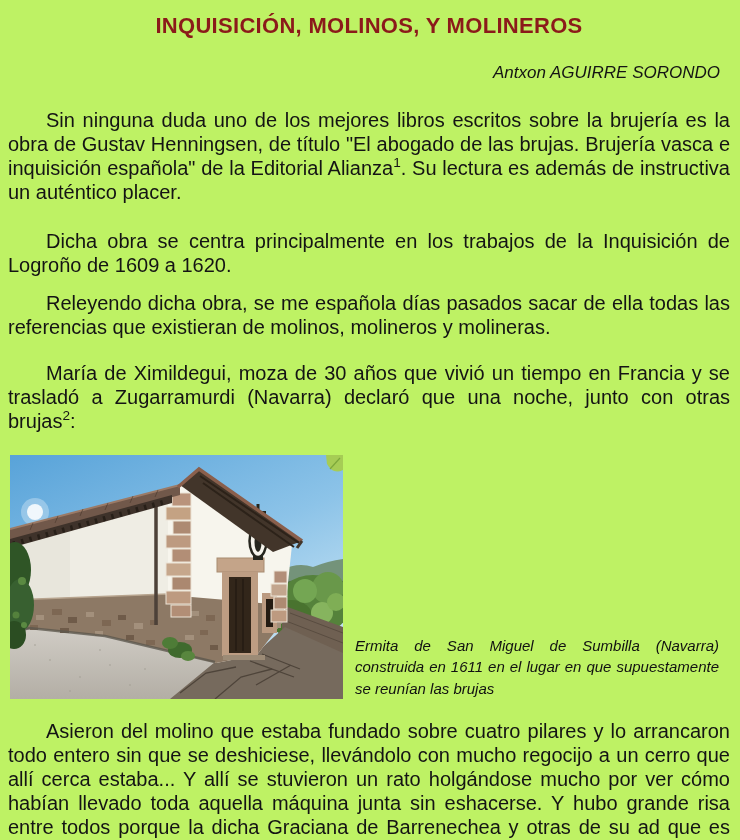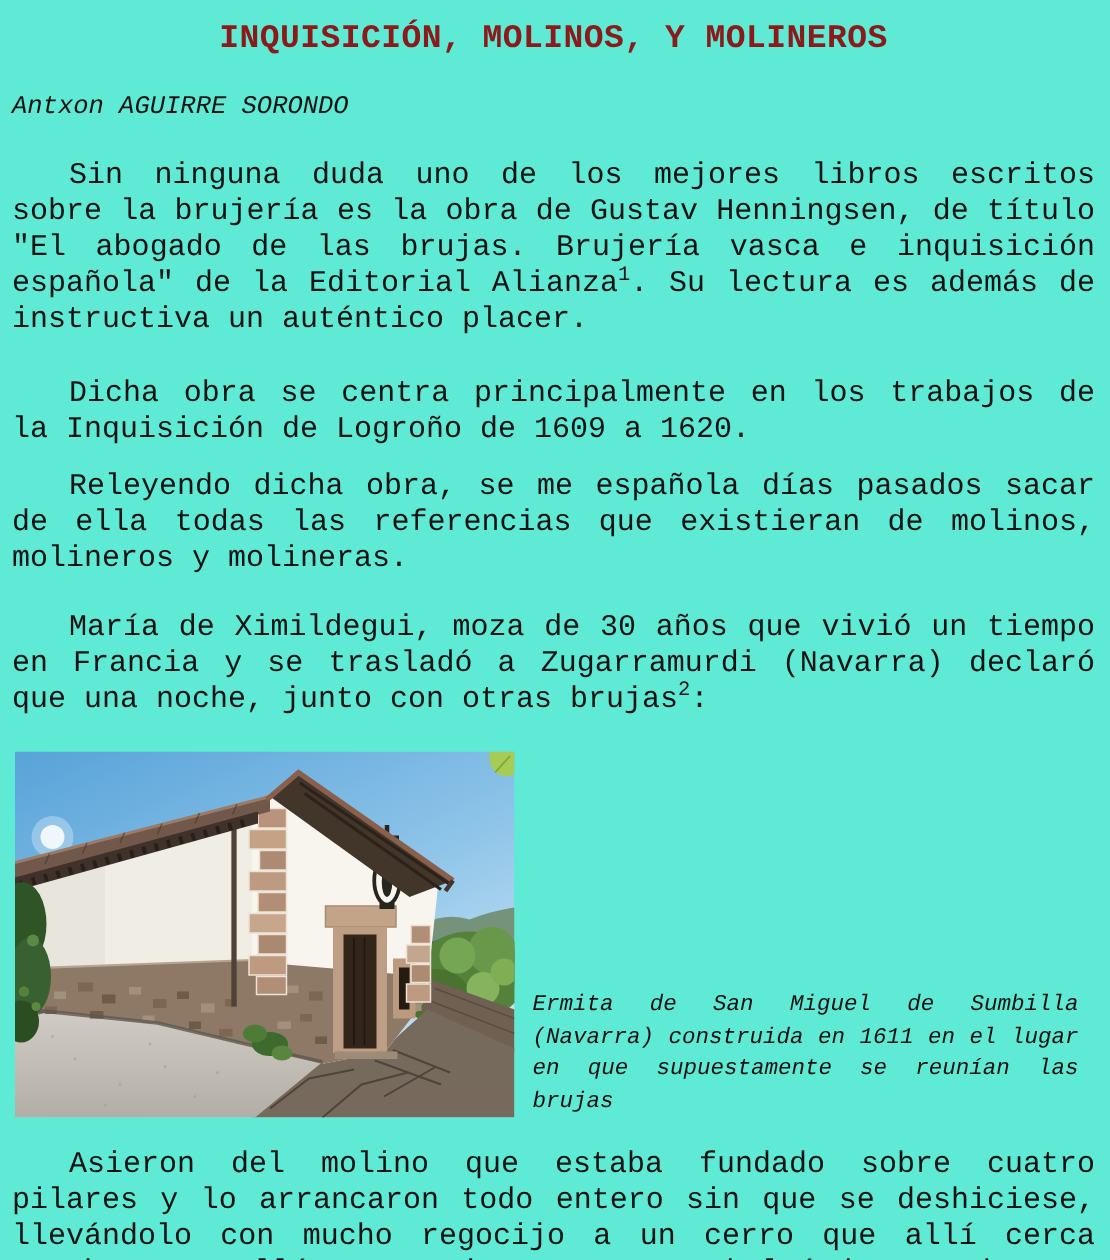--- a/index.html
+++ b/index.html
@@ -2,37 +2,37 @@
 <html><head>
 <meta charset="utf-8">
 <style>
   html,body{margin:0;padding:0;background:#ffffff;}
   .page{
     position:relative;
     width:740px;height:840px;
     box-sizing:border-box;
     padding:13px 10px 0 8px;
     overflow:hidden;
-    background:#5eead4;
-    font-family:Liberation Mono, monospace;
+    background:#bef264;
+    font-family:Liberation Sans, sans-serif;
     color:#141414;
   }
   h1.title{
     margin:0;
     font-size:22px;
     font-weight:bold;
     letter-spacing:.3px;
     text-align:center;
     color:#8b1a1a;
   }
   .author{
     margin-top:24px;
     font-style:italic;
     font-size:17px;
-    text-align:left;
+    text-align:right;
     padding-right:10px;
   }
   p.body{
     margin:25px 0 0 0;
     font-size:20px;
     line-height:24px;
     text-align:justify;
     text-indent:38px;
   }
   p.body sup{font-size:.68em;line-height:0;}

